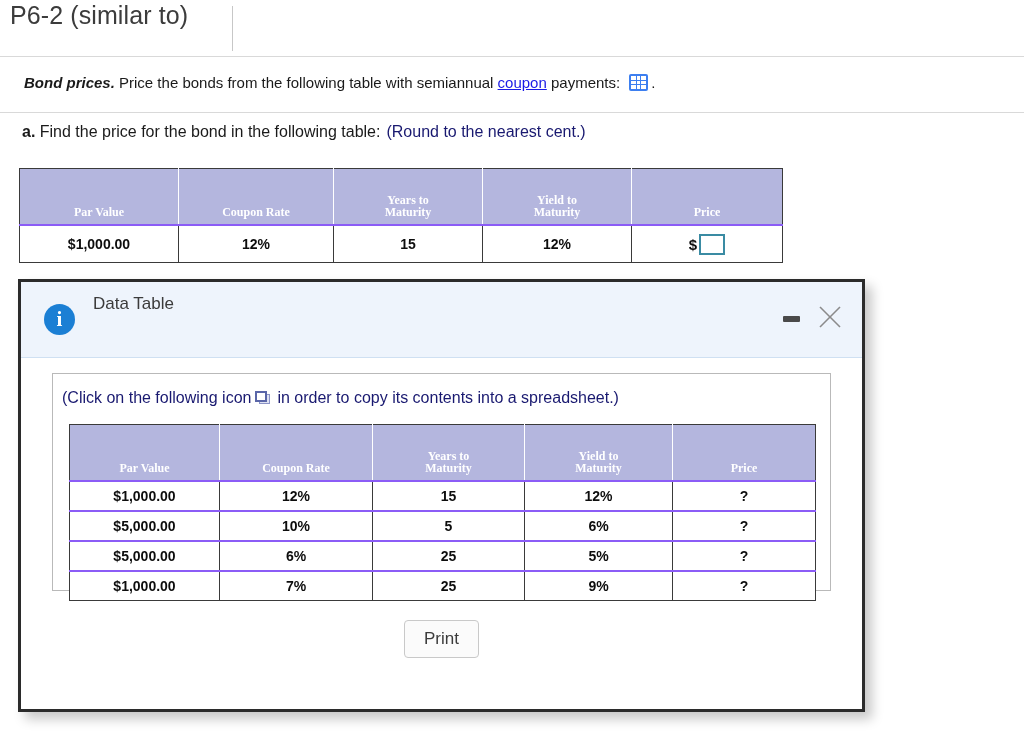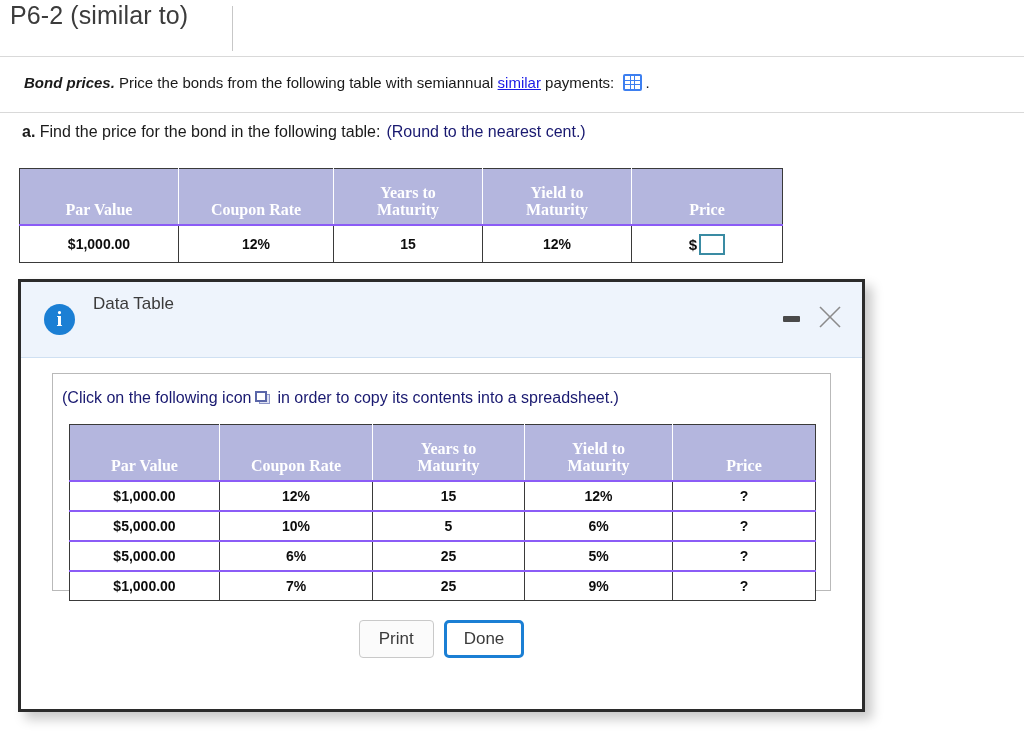--- a/index.html
+++ b/index.html
@@ -110,21 +110,21 @@
   table.data-table {
     border-collapse: collapse;
     table-layout: fixed;
     border: 1px solid #3a3a3a;
   }
   table.data-table th {
     background: #b4b6de;
     color: #ffffff;
     font-family: "Liberation Serif", serif;
     font-weight: bold;
-    font-size: 16px;
+    font-size: 12px;
     text-align: center;
     vertical-align: bottom;
     border-right: 1px solid #ffffff;
     padding: 4px 2px 5px 2px;
     line-height: 1.05;
   }
   table.data-table th:last-child { border-right: none; }
   table.data-table td {
     background: #ffffff;
     color: #0d0d0d;
@@ -315,21 +315,21 @@
 </head>
 <body>
 
 <div class="problem-header">
   <div class="problem-title">P6-2 (similar to)</div>
   <div class="title-divider"></div>
 </div>
 
 <div class="statement-row">
   <div class="statement-text">
-    <b class="lead">Bond prices.</b><span> Price the bonds from the following table with semiannual </span><a class="link-coupon" href="#">similar</a><span> payments: </span><span class="grid-icon"><i></i></span><span>.</span>
+    <b class="lead">Bond prices.</b><span> Price the bonds from the following table with semiannual </span><a class="link-coupon" href="#">coupon</a><span> payments: </span><span class="grid-icon"><i></i></span><span>.</span>
   </div>
 </div>
 
 <div class="part-row">
   <div class="part-text">
     <b>a.</b><span> Find the price for the bond in the following table:</span><span class="blue-note">(Round to the nearest cent.)</span>
   </div>
 </div>
 
 <div class="outer-table-wrap">
@@ -465,17 +465,16 @@
               <td>9%</td>
               <td>?</td>
             </tr>
           </tbody>
         </table>
       </div>
     </div>
 
     <div class="dialog-buttons">
       <button class="btn btn-print">Print</button>
-      <button class="btn btn-done">Done</button>
     </div>
 
   </div>
 </div>
 
 </body></html>

